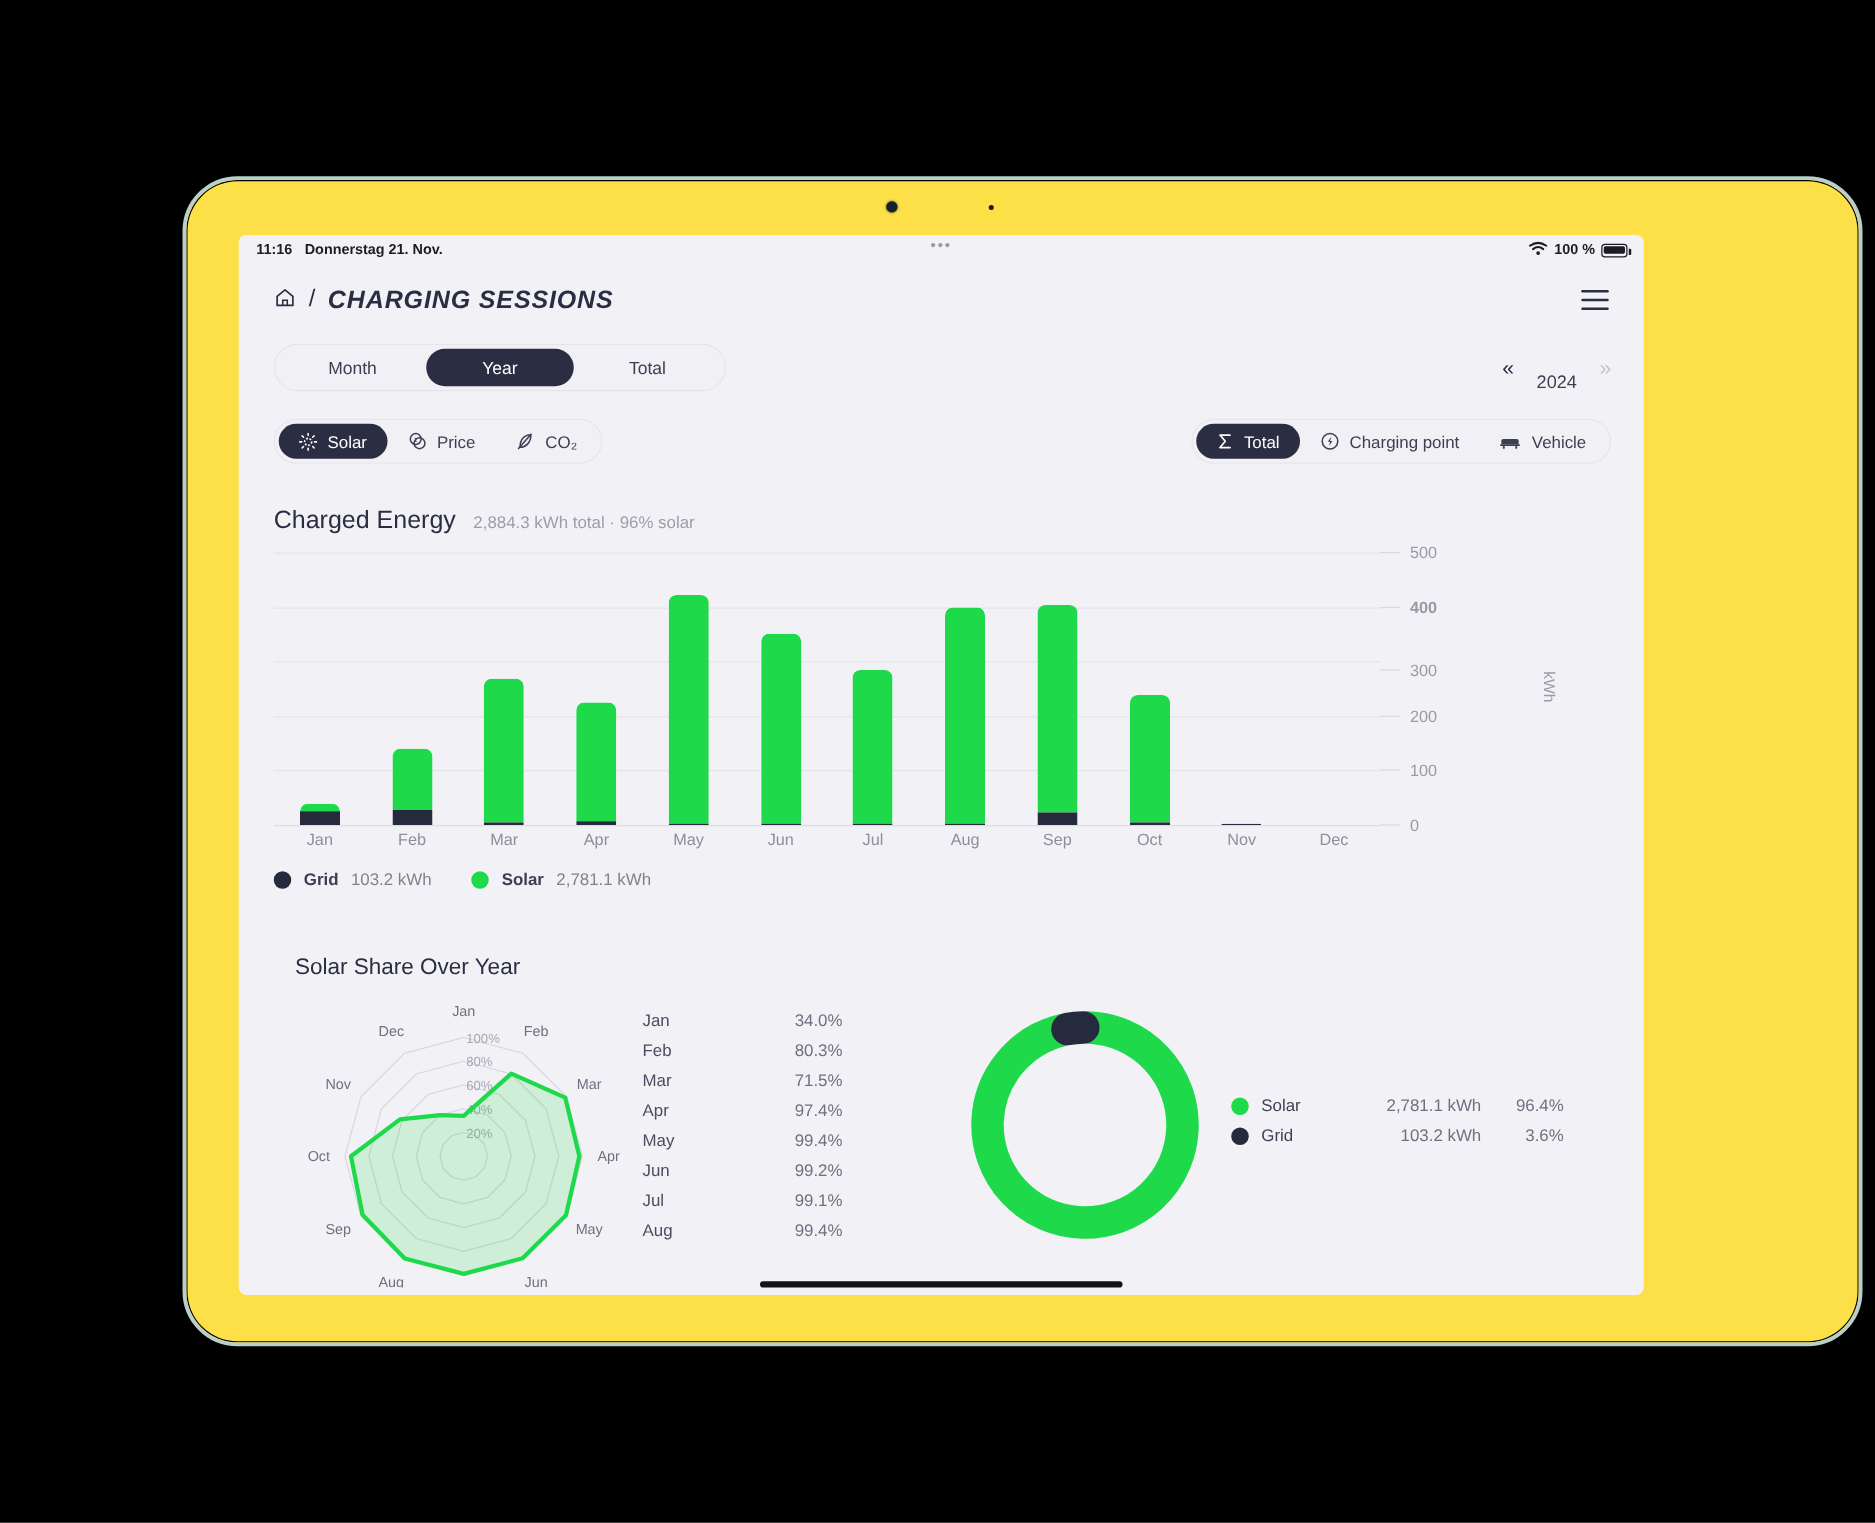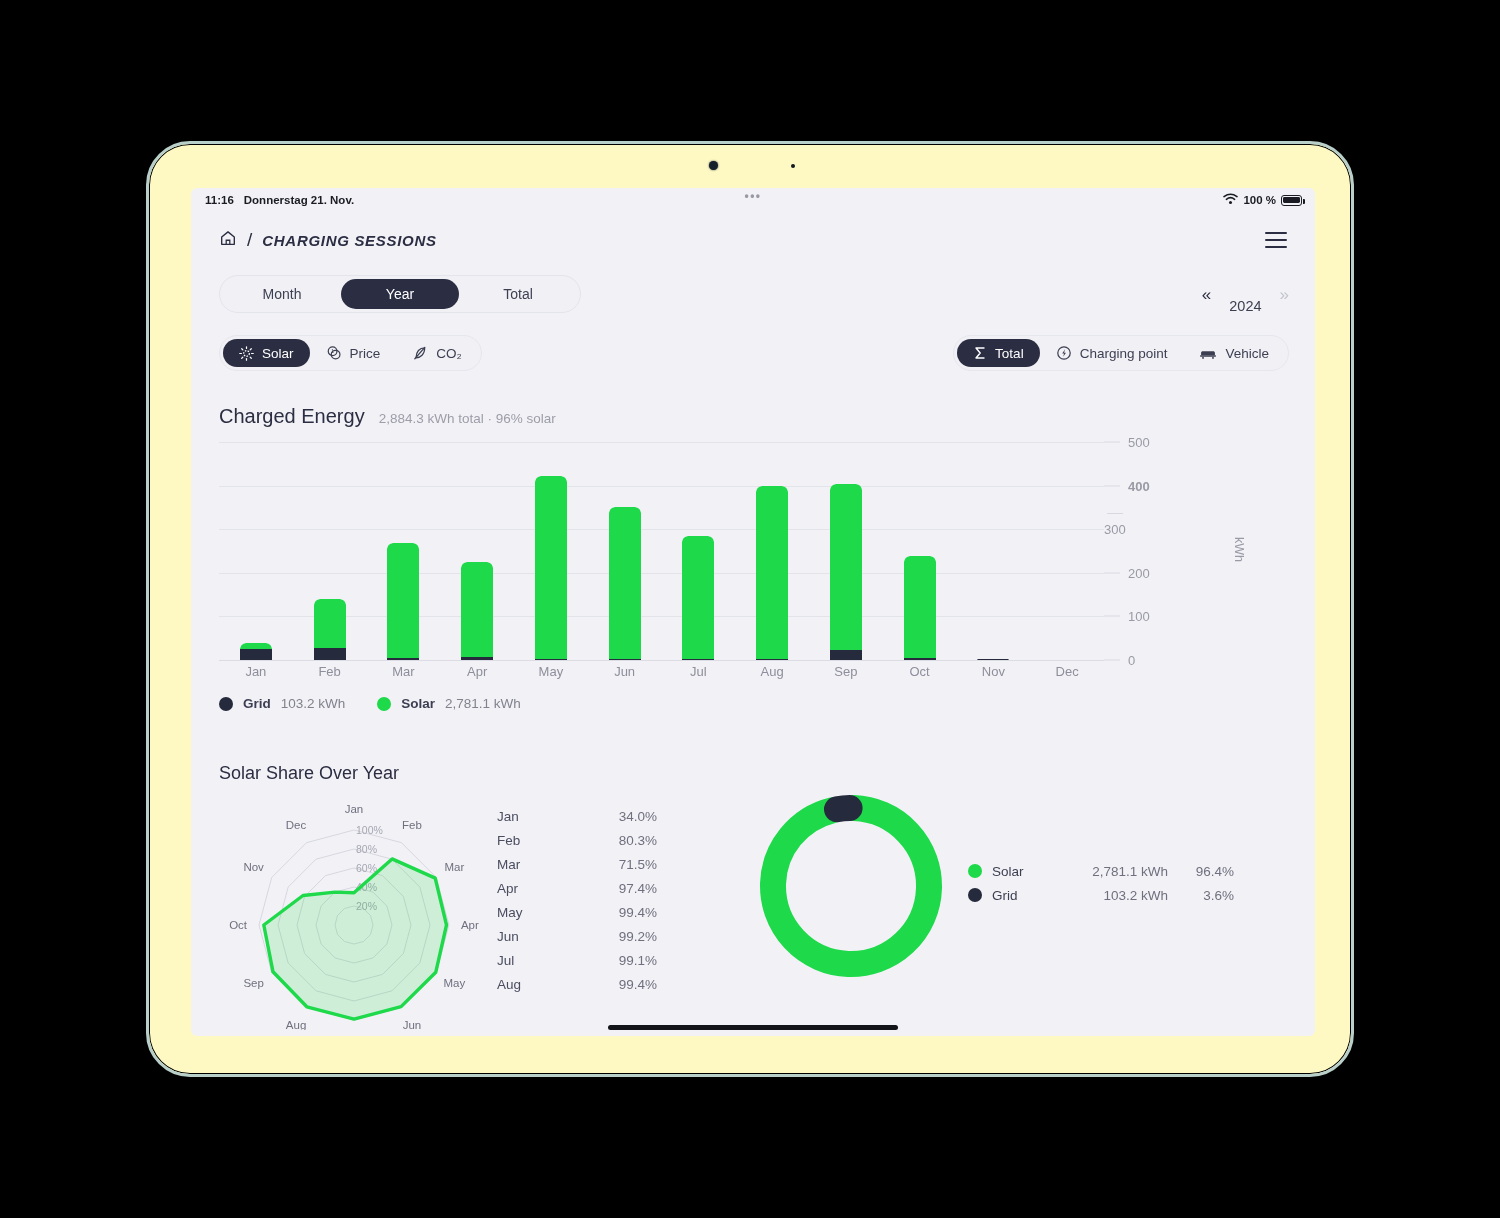--- a/index.html
+++ b/index.html
@@ -6,23 +6,23 @@
   html, body {
     width: 1500px; height: 1218px;
     background: #000;
     font-family: "Liberation Sans", sans-serif;
     overflow: hidden;
   }
   
   #tablet-frame {
     position: absolute;
     left: 146px; top: 141px;
-    width: 1208px; height: 936px;
+    width: 1344px; height: 936px;
     border-radius: 44px;
-    background: #fef9c3;
+    background: #fde047;
     border: 3px solid #b9cfc9;
     box-shadow: 0 0 0 1px #000 inset;
   }
   #tablet-screen {
     position: absolute;
     left: 42px; top: 44px;
     width: 1124px; height: 848px;
     background: #f2f2f6;
     border-radius: 6px;
     overflow: hidden;
@@ -69,21 +69,21 @@
 
   
   #app-header {
     height: 56px;
     display: flex; align-items: center;
     padding: 0 26px 0 28px;
     position: relative;
   }
   #breadcrumb { display: flex; align-items: center; gap: 10px; }
   #page-title {
-    font-size: 15px; font-weight: bold; font-style: italic;
+    font-size: 20px; font-weight: bold; font-style: italic;
     letter-spacing: 0.7px; color: #2b2d42;
   }
   .slash { font-size: 19px; color: #2b2d42; font-weight: 400; }
   #menu-button {
     position: absolute; right: 28px; top: 50%; transform: translateY(-50%);
     width: 22px; height: 16px; display: flex; flex-direction: column;
     justify-content: space-between; cursor: pointer;
   }
   #menu-button span { display:block; height: 2.4px; background: #2b2d42; border-radius: 1px; }
 
@@ -195,21 +195,21 @@
   #legend-row {
     display: flex; align-items: center; gap: 32px;
     padding: 16px 0 0 28px;
   }
   .legend-item { display: flex; align-items: center; gap: 10px; font-size: 13.5px; }
   .dot { width: 14px; height: 14px; border-radius: 50%; display:block; }
   .legend-name { color: #3c3f52; font-weight: bold; }
   .legend-val { color: #82828f; }
 
   
-  #bottom { display: flex; padding: 52px 0 0 0; }
+  #bottom { display: flex; padding: 52px 0 0 17px; align-items: center; }
   #panel-left { width: 545px; padding-left: 28px; }
   #panel-right { flex: 1; }
   .panel-title { font-size: 18px; color: #2b2d42; }
 
   #radar-area {
     position: relative; margin-top: 34px;
     width: 470px; height: 200px;
   }
   #radar-svg { position: absolute; left: -10px; top: -18px; }
   #month-list {
@@ -475,21 +475,21 @@
             <span>0</span>
           </div>
           <div class="ytick" style="top: 174.4px;">
             <i></i>
             <span>100</span>
           </div>
           <div class="ytick" style="top: 130.8px;">
             <i></i>
             <span>200</span>
           </div>
-          <div class="ytick" style="top: 83px; flex-direction: column;">
+          <div class="ytick" style="top: 94px;">
             <i></i>
             <span>300</span>
           </div>
           <div class="ytick" style="top: 43.6px; font-weight: bold;">
             <i></i>
             <span>400</span>
           </div>
           <div class="ytick" style="top: 0px;">
             <i></i>
             <span>500</span>

